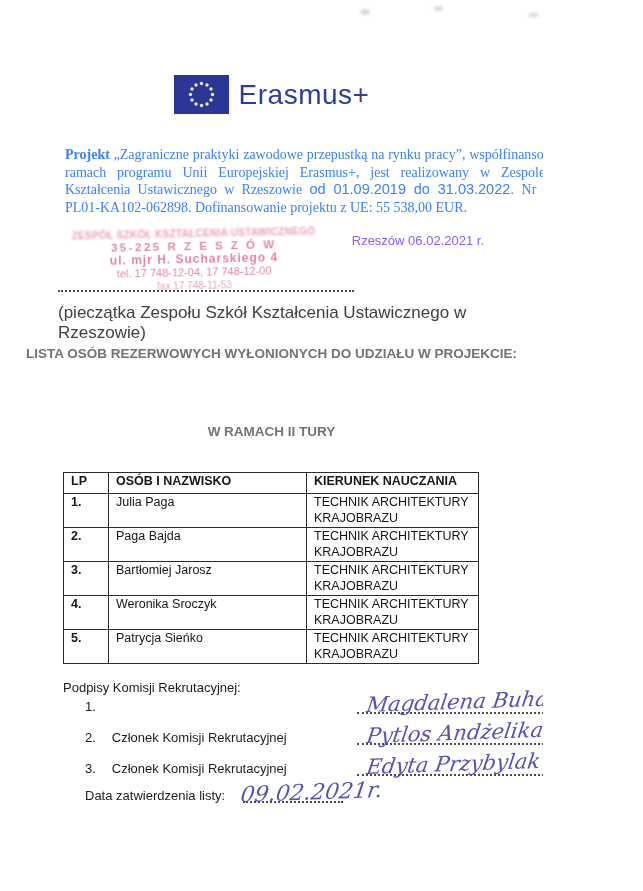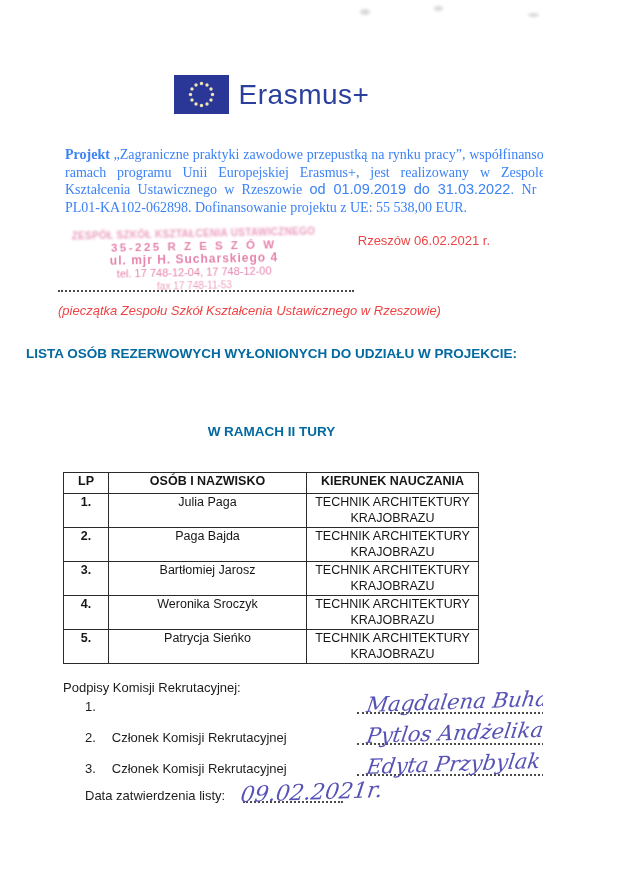--- a/index.html
+++ b/index.html
@@ -25,31 +25,31 @@
   .stamp {
     position:absolute; left:68px; top:227px; width:252px; text-align:center;
     color:rgba(226,111,159,.85); transform:rotate(-1.2deg); filter:blur(.4px);
     font-family:"Liberation Sans", sans-serif; line-height:13px;
   }
   .stamp .s1 { font-size:10px; font-weight:bold; filter:blur(1px); opacity:.8; letter-spacing:.3px; }
   .stamp .s2 { font-size:11.5px; font-weight:bold; letter-spacing:2.5px; }
   .stamp .s3 { font-size:12px; font-weight:bold; letter-spacing:1px; }
   .stamp .s4 { font-size:11px; }
   .stamp .s5 { font-size:10px; opacity:.75; }
-  .place-date { position:absolute; right:53px; top:233px; font-size:13px; color:#ef4444; }
+  .place-date { position:absolute; right:59px; top:233px; font-size:13px; color:#8b5cf6; }
   .dotted-line { position:absolute; left:58px; top:290px; width:296px; border-bottom:2px dotted #4a4a4a; }
-  .stamp-caption { position:absolute; left:58px; top:303px; font-size:13px; color:#ef4444;font-style:italic; }
-  
-  .h-center { position:absolute; left:0; right:0; text-align:center; font-weight:bold; color:#0369a1; }
+  .stamp-caption { position:absolute; left:58px; top:303px; font-size:17px; color:#404040; }
+  
+  .h-center { position:absolute; left:0; right:0; text-align:center; font-weight:bold; color:#737373; }
   .h1 { top:346px; font-size:13.5px; }
   .h2 { top:385px; font-size:14px; }
   .h3 { top:424px; font-size:13.5px; }
   
   table.roster { position:absolute; left:63px; top:472px; border-collapse:collapse; font-size:12.5px; color:#161616; }
-  table.roster th, table.roster td { border:1.6px solid #2b2b2b; padding:1px 7px; vertical-align:top; text-align:center; }
+  table.roster th, table.roster td { border:1.6px solid #2b2b2b; padding:1px 7px; vertical-align:top; text-align:left; }
   table.roster th { font-weight:bold; height:18px; }
   col.c-lp { width:45px; } col.c-name { width:198px; } col.c-field { width:172px; }
   td.lp { font-weight:bold; }
   td.field { line-height:15.5px; }
   tbody tr { height:33px; }
   
   .sig-section { position:absolute; left:63px; top:680px; width:537px; font-size:13px; }
   .sig-heading { }
   .sig-row { display:flex; justify-content:space-between; align-items:flex-end; margin-bottom:12px; height:19px; }
   .sig-left { display:flex; gap:16px; padding-left:22px; }

